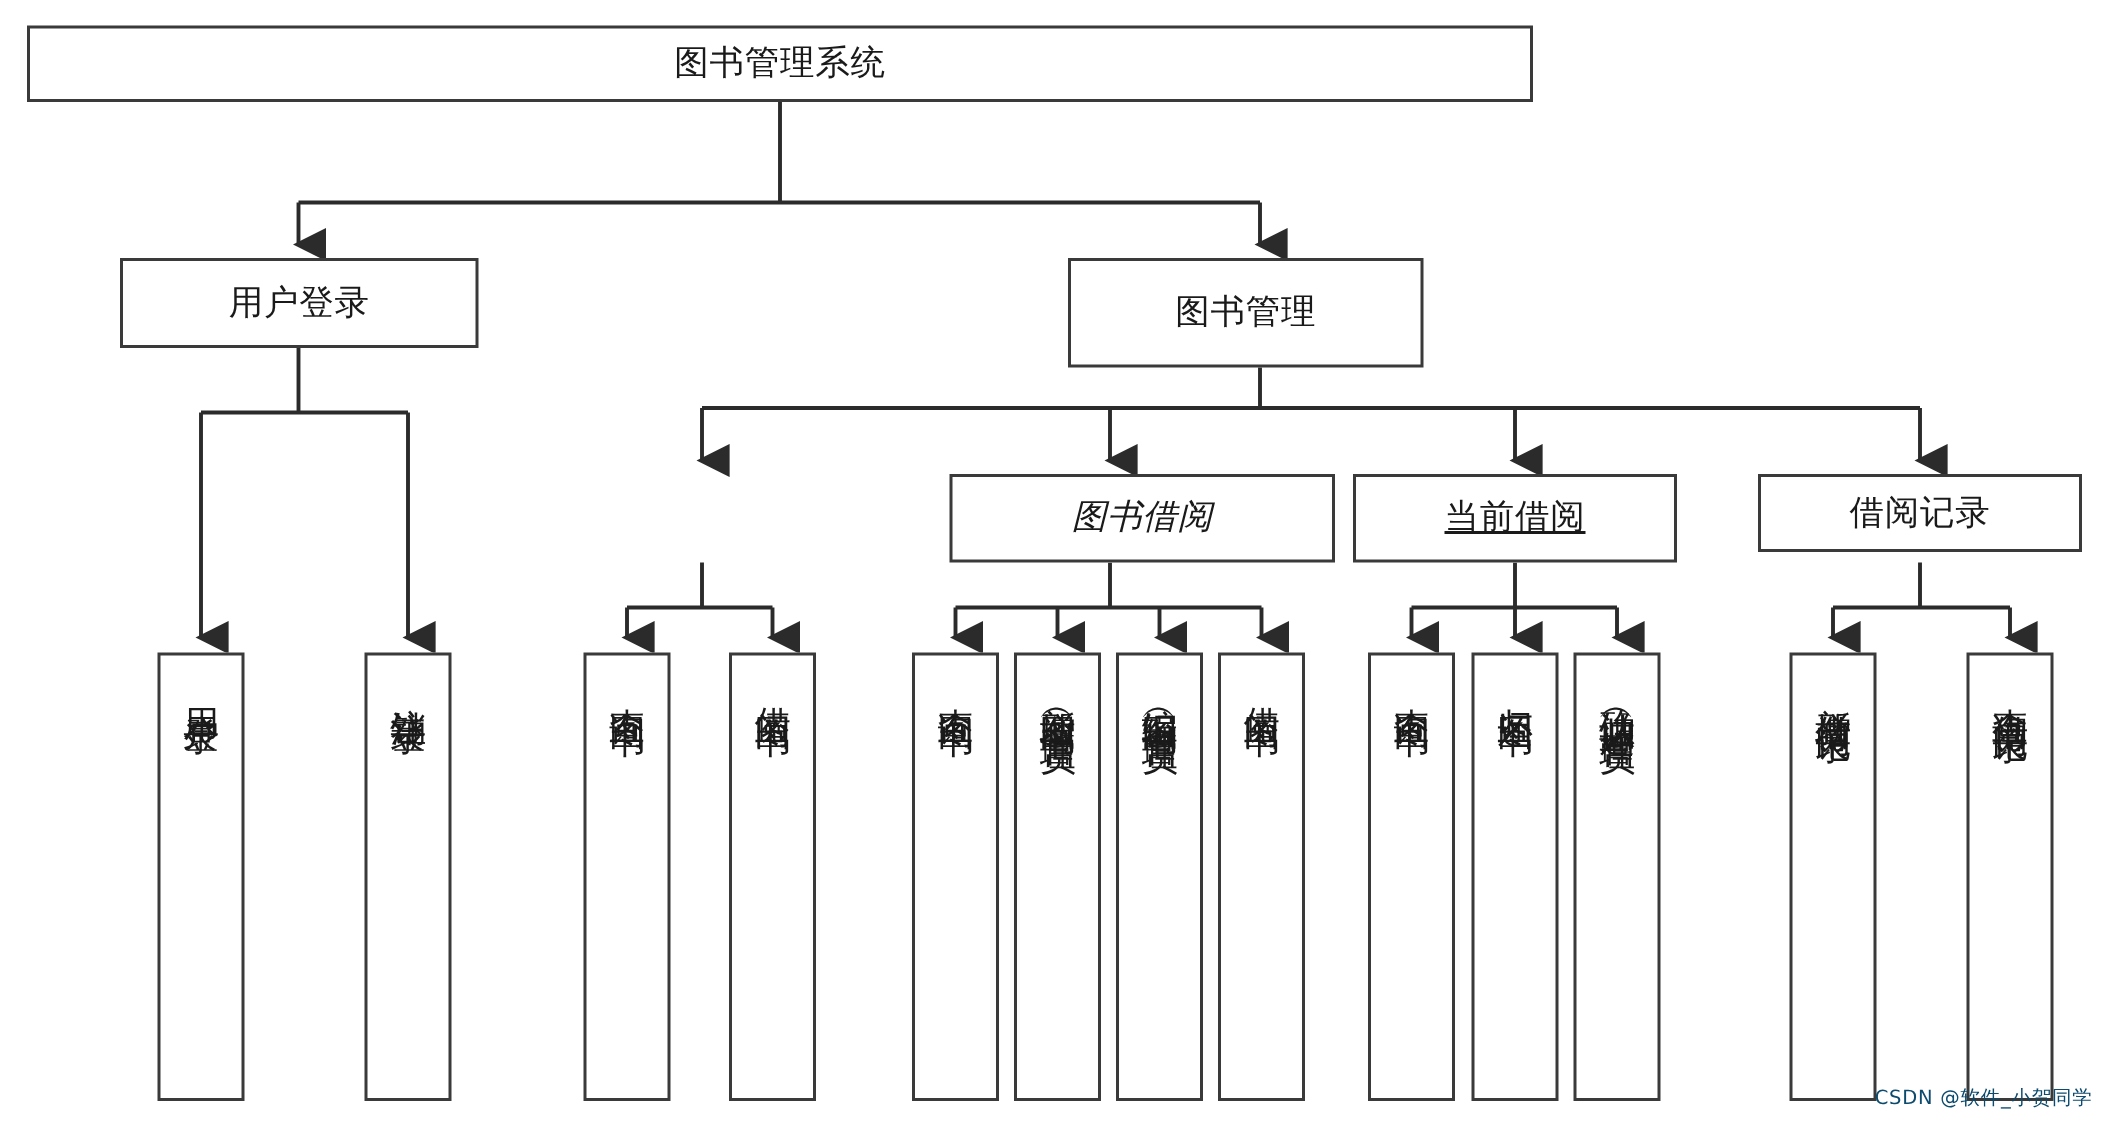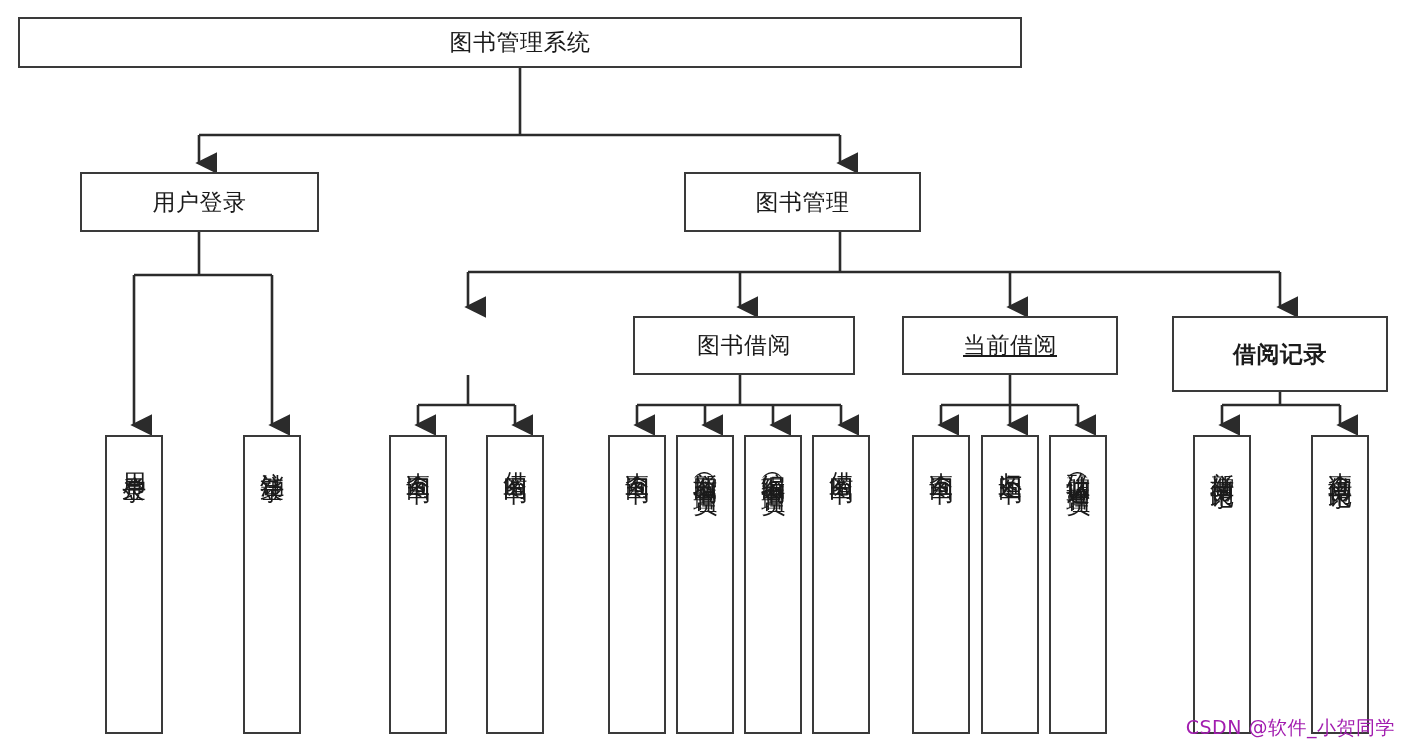--- a/index.html
+++ b/index.html
@@ -52,22 +52,22 @@
     writing-mode: vertical-rl;
     text-orientation: upright;
     font-size: 24px;
     line-height: 1.18;
     letter-spacing: 3px;
   }
   #watermark {
     position: absolute;
     right: 10px;
     bottom: 6px;
-    font-size: 19px;
-    color: #a21caf;
+    font-size: 13px;
+    color: #0c4a6e;
     white-space: nowrap;
     letter-spacing: 0.5px;
     pointer-events: none;
   }
 </style>
 </head>
 <body>
 
 <div id="canvas">
 
@@ -123,31 +123,31 @@
     </g>
   </svg>
 
   <div class="node h" style="left:18px; top:17px; width:1004px; height:51px;">
     <span class="lbl">图书管理系统</span>
   </div>
 
   <div class="node h" style="left:80px; top:172px; width:239px; height:60px;">
     <span class="lbl">用户登录</span>
   </div>
-  <div class="node h" style="left:684px; top:172px; width:237px; height:60px;">
+  <div class="node h" style="left:712px; top:172px; width:237px; height:73px;">
     <span class="lbl">图书管理</span>
   </div>
 
-  <div class="node h" style="left:633px; top:316px; width:222px; height:59px;">
+  <div class="node h" style="left:633px; top:316px; width:257px; height:59px;font-style:italic;">
     <span class="lbl">图书借阅</span>
   </div>
   <div class="node h" style="left:902px; top:316px; width:216px; height:59px;text-decoration:underline;">
     <span class="lbl">当前借阅</span>
   </div>
-  <div class="node h" style="left:1172px; top:316px; width:216px; height:76px;font-weight:bold;">
+  <div class="node h" style="left:1172px; top:316px; width:216px; height:52px;">
     <span class="lbl">借阅记录</span>
   </div>
 
   <div class="node v" style="left:105px; top:435px; width:58px; height:299px;">
     <span class="lbl">用户登录</span>
   </div>
   <div class="node v" style="left:243px; top:435px; width:58px; height:299px;">
     <span class="lbl">注销登录</span>
   </div>
 

